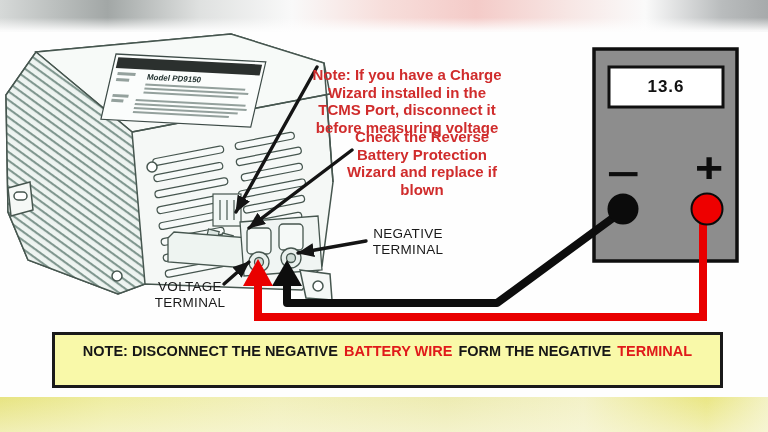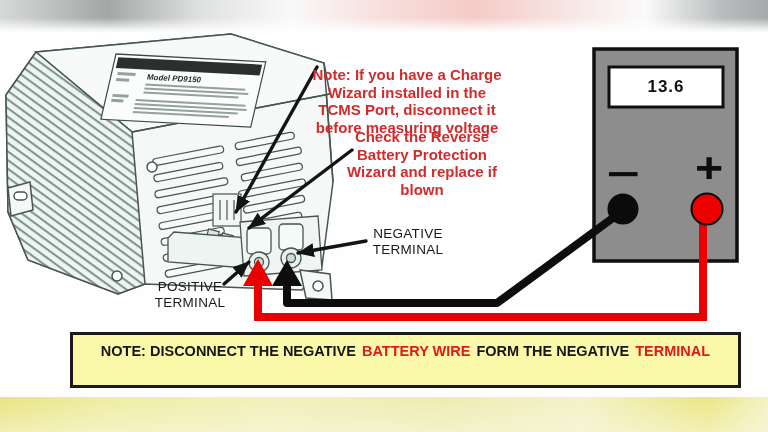--- a/index.html
+++ b/index.html
@@ -41,21 +41,21 @@
   .meter-reading {
     position:absolute; left:609px; top:38px; width:114px; height:26px;
     font-size:17px; font-weight:bold; color:#111; text-align:center; line-height:34px;
     letter-spacing:1px;
   }
   .polarity { position:absolute; color:#0d0d0d; font-weight:900; text-align:center; }
   .minus { left:601px; top:121px; width:44px; font-size:38px; transform:scaleX(1.5); }
   .plus  { left:687px; top:112px; width:44px; font-size:42px; transform:scaleX(1.15); }
 
   .note-box {
-    position:absolute; left:70px; top:300px; width:671px; height:56px;
+    position:absolute; left:52px; top:300px; width:671px; height:56px;
     background:#f9f9a9; border:3px solid #1a1a1a; padding-top:7px;
     text-align:center; font-weight:bold; font-size:14.5px; line-height:19px; color:#161616;
   }
   .note-box .seg { margin:0 3px; }
   .note-box .red { color:#e01a1a; }
 </style>
 </head>
 <body>
 
 <div class="stage">
@@ -175,21 +175,21 @@
     <div class="red-note note1">Note: If you have a Charge
 Wizard installed in the
 TCMS Port, disconnect it
 before measuring voltage</div>
     <div class="red-note note2">Check the Reverse
 Battery Protection
 Wizard and replace if
 blown</div>
     <div class="term-label neg-label">NEGATIVE
 TERMINAL</div>
-    <div class="term-label pos-label">POSITIVE
+    <div class="term-label pos-label">VOLTAGE
 TERMINAL</div>
 
     <div class="meter-reading">13.6</div>
     <div class="polarity minus">−</div>
     <div class="polarity plus">+</div>
 
     <div class="note-box">
       <div><span class="seg">NOTE: DISCONNECT THE NEGATIVE</span><span class="seg red">BATTERY WIRE</span><span class="seg">FORM THE NEGATIVE</span><span class="seg red">TERMINAL</span></div>
     </div>
   </div>

